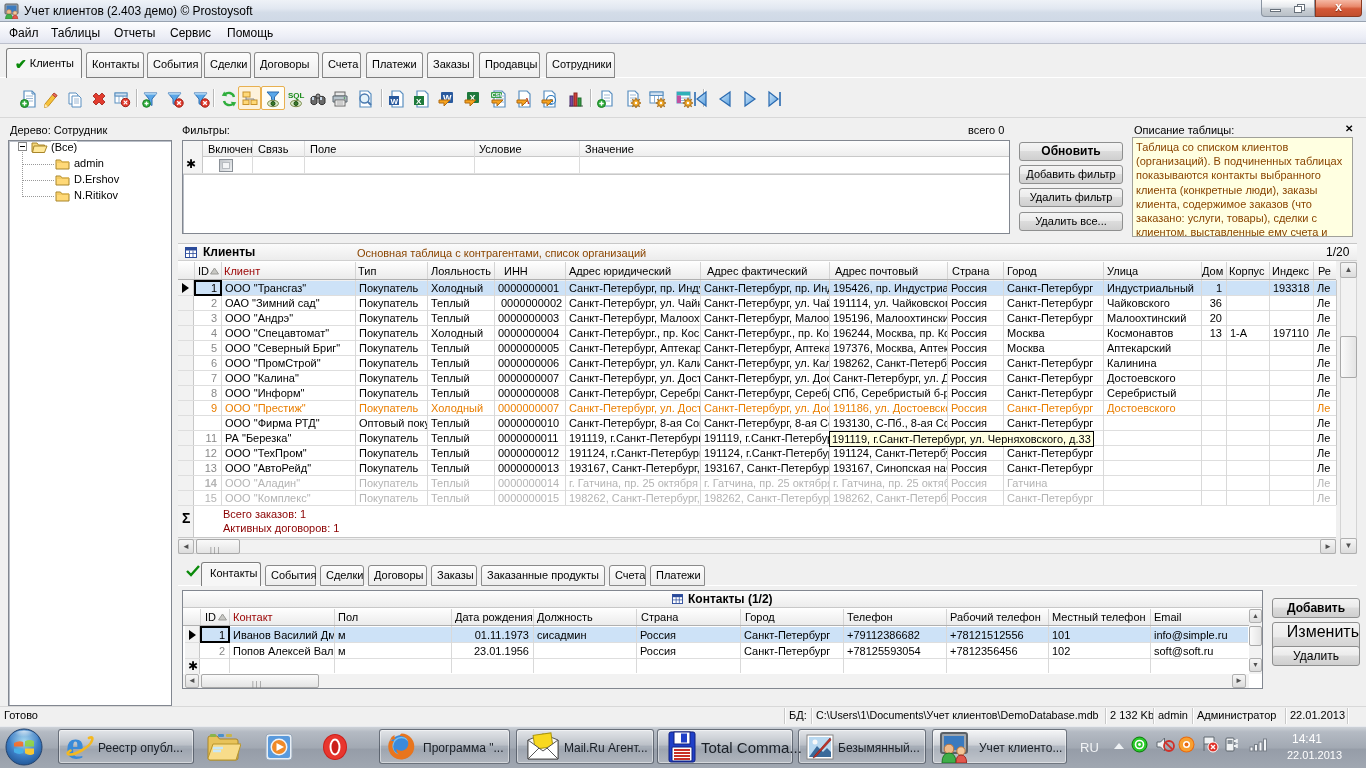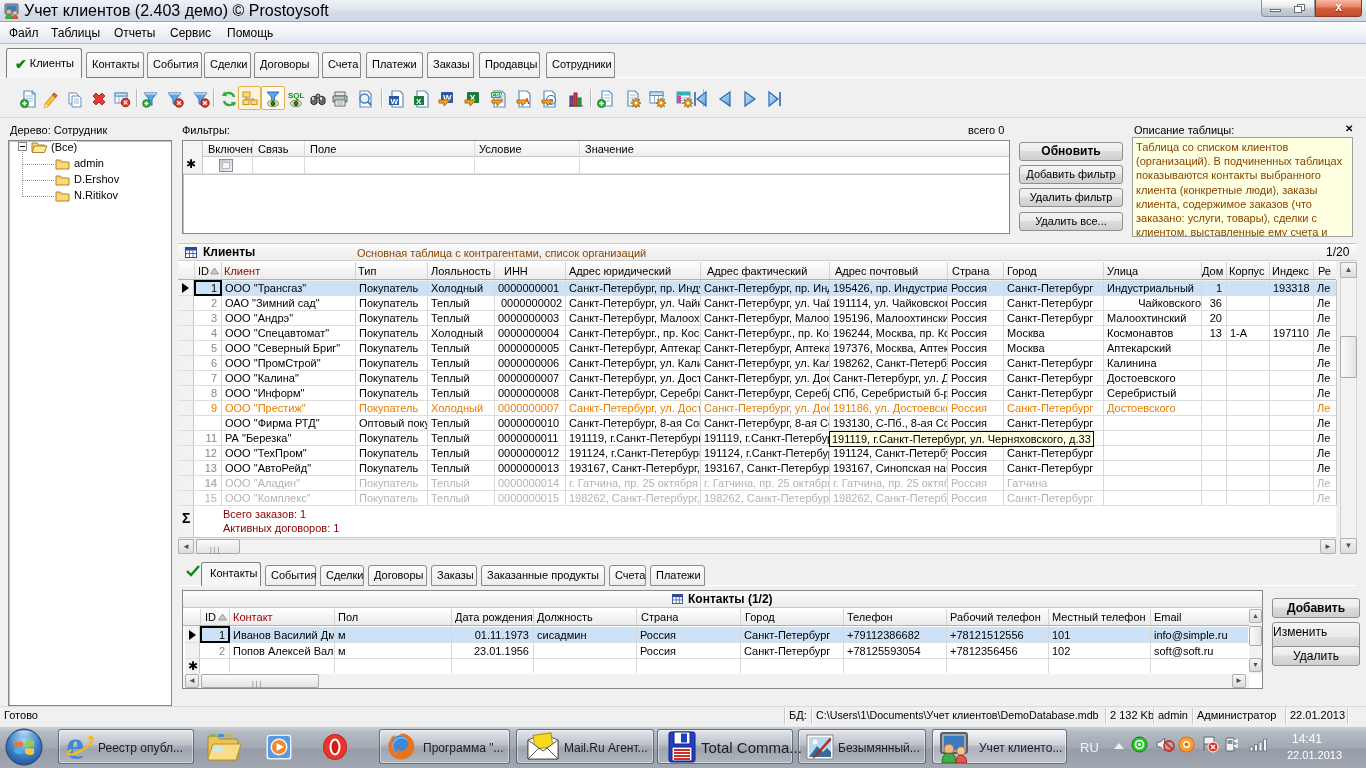--- a/index.html
+++ b/index.html
@@ -11,21 +11,21 @@
 <body>
 <div style="left:0;top:0;width:1366px;height:22px;background:linear-gradient(180deg,#eef2f7 0%,#e2e8f1 40%,#d3dce8 60%,#cfd9e6 100%);border-bottom:1px solid #98a2b0"></div>
 <svg style="left:4px;top:3px" width="16" height="16" viewBox="0 0 16 16">
 <rect x="1" y="1" width="13" height="10" rx="1" fill="#9fa6ad" stroke="#5a6066" stroke-width="1"></rect>
 <rect x="2.5" y="2.5" width="10" height="7" fill="#3a7abf"></rect>
 <circle cx="5" cy="9" r="2.4" fill="#eeb98a" stroke="#b5713a" stroke-width="0.5"></circle>
 <path d="M1.5 16 Q1.5 11 5 11 Q8.5 11 8.5 16 Z" fill="#3fae49" stroke="#1d7426" stroke-width="0.5"></path>
 <circle cx="11" cy="10" r="2.1" fill="#f2c79b" stroke="#b5713a" stroke-width="0.5"></circle>
 <path d="M8.5 16 Q8.5 12 11 12 Q13.8 12 13.8 16 Z" fill="#e2574c" stroke="#9e2b22" stroke-width="0.5"></path>
 </svg>
-<div class="tx" style="left:24px;top:4px;font-size:16px;line-height:14px">Учет клиентов (2.403 демо) © Prostoysoft</div>
+<div class="tx" style="left:24px;top:4px;font-size:12px;line-height:14px">Учет клиентов (2.403 демо) © Prostoysoft</div>
 <div style="left:1261px;top:0;width:29px;height:17px;background:linear-gradient(180deg,#fdfdfd,#e5e8ec 45%,#cdd2d8 50%,#b9c0c7);border:1px solid #8a94a1;border-top:none;border-radius:0 0 0 4px">
     <div style="left:8px;top:9px;width:11px;height:3px;background:#fff;border:1px solid #67707a;position:absolute"></div>
   </div>
 <div style="left:1289px;top:0;width:26px;height:17px;background:linear-gradient(180deg,#fdfdfd,#e5e8ec 45%,#cdd2d8 50%,#b9c0c7);border:1px solid #8a94a1;border-top:none;border-left:none">
     <div style="position:absolute;left:8px;top:4px;width:8px;height:7px;border:1px solid #67707a;background:#fff"></div>
     <div style="position:absolute;left:5px;top:6px;width:8px;height:7px;border:1px solid #67707a;background:#fff"></div>
   </div>
 <div style="left:1315px;top:0;width:47px;height:17px;background:linear-gradient(180deg,#f5b8a4,#e98a6d 40%,#d45837 55%,#c24f2e);border:1px solid #8a3a22;border-top:none;border-radius:0 0 4px 0;color:#fff;font-weight:bold;font-size:12px;text-align:center;line-height:15px;text-shadow:0 1px 1px #7a2a12">x</div>
 <div style="left:0;top:22px;width:1366px;height:22px;background:linear-gradient(180deg,#fdfdfe,#eceef6 70%,#e2e5f0);border-bottom:1px solid #bcc0cc"></div>
 <div class="tx" style="left:9px;top:26px;font-size:12px;line-height:14px">Файл</div>
@@ -367,21 +367,21 @@
 <div class="cell cr" style="left:194px;top:296px;width:27px;height:15px;color:#888;">2</div>
 <div class="cell" style="left:222px;top:296px;width:133px;height:15px;">ОАО "Зимний сад"</div>
 <div class="cell" style="left:356px;top:296px;width:71px;height:15px;">Покупатель</div>
 <div class="cell" style="left:428px;top:296px;width:66px;height:15px;">Теплый</div>
 <div class="cell" style="left:498px;top:296px;width:70px;height:15px;">0000000002</div>
 <div class="cell" style="left:566px;top:296px;width:134px;height:15px;">Санкт-Петербург, ул. Чайковского</div>
 <div class="cell" style="left:701px;top:296px;width:128px;height:15px;">Санкт-Петербург, ул. Чайковского</div>
 <div class="cell" style="left:830px;top:296px;width:117px;height:15px;">191114, ул. Чайковского</div>
 <div class="cell" style="left:948px;top:296px;width:55px;height:15px;">Россия</div>
 <div class="cell" style="left:1004px;top:296px;width:99px;height:15px;">Санкт-Петербург</div>
-<div class="cell" style="left:1104px;top:296px;width:97px;height:15px;text-align:right;">Чайковского</div>
+<div class="cell" style="left:1104px;top:296px;width:97px;height:15px;">Чайковского</div>
 <div class="cell cr" style="left:1201px;top:296px;width:25px;height:15px;">36</div>
 <div class="cell" style="left:1227px;top:296px;width:42px;height:15px;"></div>
 <div class="cell" style="left:1270px;top:296px;width:43px;height:15px;"></div>
 <div class="cell" style="left:1314px;top:296px;width:22px;height:15px;">Ле</div>
 <div style="left:194px;top:311px;width:1142px;height:14px;background:#fff"></div>
 <div style="left:178px;top:325px;width:1158px;height:1px;background:#dedede"></div>
 <div class="cell cr" style="left:194px;top:311px;width:27px;height:15px;color:#888;">3</div>
 <div class="cell" style="left:222px;top:311px;width:133px;height:15px;">ООО "Андрэ"</div>
 <div class="cell" style="left:356px;top:311px;width:71px;height:15px;">Покупатель</div>
 <div class="cell" style="left:428px;top:311px;width:66px;height:15px;">Теплый</div>
@@ -735,21 +735,21 @@
 <div style="left:183px;top:674px;width:1066px;height:14px;background:#f2f2f2"></div>
 <div style="left:185px;top:674px;width:14px;height:14px;background:linear-gradient(180deg,#f6f6f6,#dcdcdc);border:1px solid #b0b0b0;border-radius:2px;text-align:center;line-height:12px;font-size:8px;color:#505050">◄</div>
 <div style="left:201px;top:674px;width:118px;height:14px;background:linear-gradient(180deg,#fafafa,#e4e4e4);border:1px solid #a8a8a8;border-radius:2px"></div>
 <div class="tx" style="left:252px;top:677px;font-size:7px;color:#808080">| | |</div>
 <div style="left:1232px;top:674px;width:14px;height:14px;background:linear-gradient(180deg,#f6f6f6,#dcdcdc);border:1px solid #b0b0b0;border-radius:2px;text-align:center;line-height:12px;font-size:8px;color:#505050">►</div>
 <div style="left:1249px;top:609px;width:13px;height:65px;background:#f2f2f2"></div>
 <div style="left:1249px;top:609px;width:13px;height:14px;background:linear-gradient(180deg,#f6f6f6,#dcdcdc);border:1px solid #b0b0b0;border-radius:2px;text-align:center;line-height:12px;font-size:7px;color:#505050">▲</div>
 <div style="left:1249px;top:626px;width:13px;height:20px;background:linear-gradient(90deg,#fafafa,#e4e4e4);border:1px solid #a8a8a8;border-radius:2px"></div>
 <div style="left:1249px;top:658px;width:13px;height:14px;background:linear-gradient(180deg,#f6f6f6,#dcdcdc);border:1px solid #b0b0b0;border-radius:2px;text-align:center;line-height:12px;font-size:7px;color:#505050">▼</div>
 <div style="left:1272px;top:598px;width:88px;height:20px;background:linear-gradient(180deg,#f4f4f4,#ebebeb 45%,#dcdcdc 50%,#cfcfcf);border:1px solid #8e8f8f;border-radius:3px;text-align:center;font-weight:bold;font-size:12px;line-height:18px">Добавить</div>
-<div style="left:1272px;top:622px;width:88px;height:32px;background:linear-gradient(180deg,#f4f4f4,#ebebeb 45%,#dcdcdc 50%,#cfcfcf);border:1px solid #8e8f8f;border-radius:3px;text-align:left;font-size:12px;line-height:18px">Изменить</div>
+<div style="left:1272px;top:622px;width:88px;height:32px;background:linear-gradient(180deg,#f4f4f4,#ebebeb 45%,#dcdcdc 50%,#cfcfcf);border:1px solid #8e8f8f;border-radius:3px;text-align:right;font-size:16px;line-height:18px">Изменить</div>
 <div style="left:1272px;top:646px;width:88px;height:20px;background:linear-gradient(180deg,#f4f4f4,#ebebeb 45%,#dcdcdc 50%,#cfcfcf);border:1px solid #8e8f8f;border-radius:3px;text-align:center;font-size:12px;line-height:18px">Удалить</div>
 <div style="left:0;top:706px;width:1366px;height:20px;background:#f0f0f0;border-top:1px solid #d8d8d8"></div>
 <div class="tx" style="left:4px;top:709px;">Готово</div>
 <div style="left:784px;top:708px;width:1px;height:16px;background:#c8c8c8;box-shadow:1px 0 0 #fff"></div>
 <div class="tx" style="left:789px;top:709px;">БД:</div>
 <div style="left:811px;top:708px;width:1px;height:16px;background:#c8c8c8;box-shadow:1px 0 0 #fff"></div>
 <div class="tx" style="left:816px;top:709px;font-size:10.7px">C:\Users\1\Documents\Учет клиентов\DemoDatabase.mdb</div>
 <div style="left:1105px;top:708px;width:1px;height:16px;background:#c8c8c8;box-shadow:1px 0 0 #fff"></div>
 <div class="tx" style="left:1110px;top:709px;">2 132 Kb</div>
 <div style="left:1153px;top:708px;width:1px;height:16px;background:#c8c8c8;box-shadow:1px 0 0 #fff"></div>

